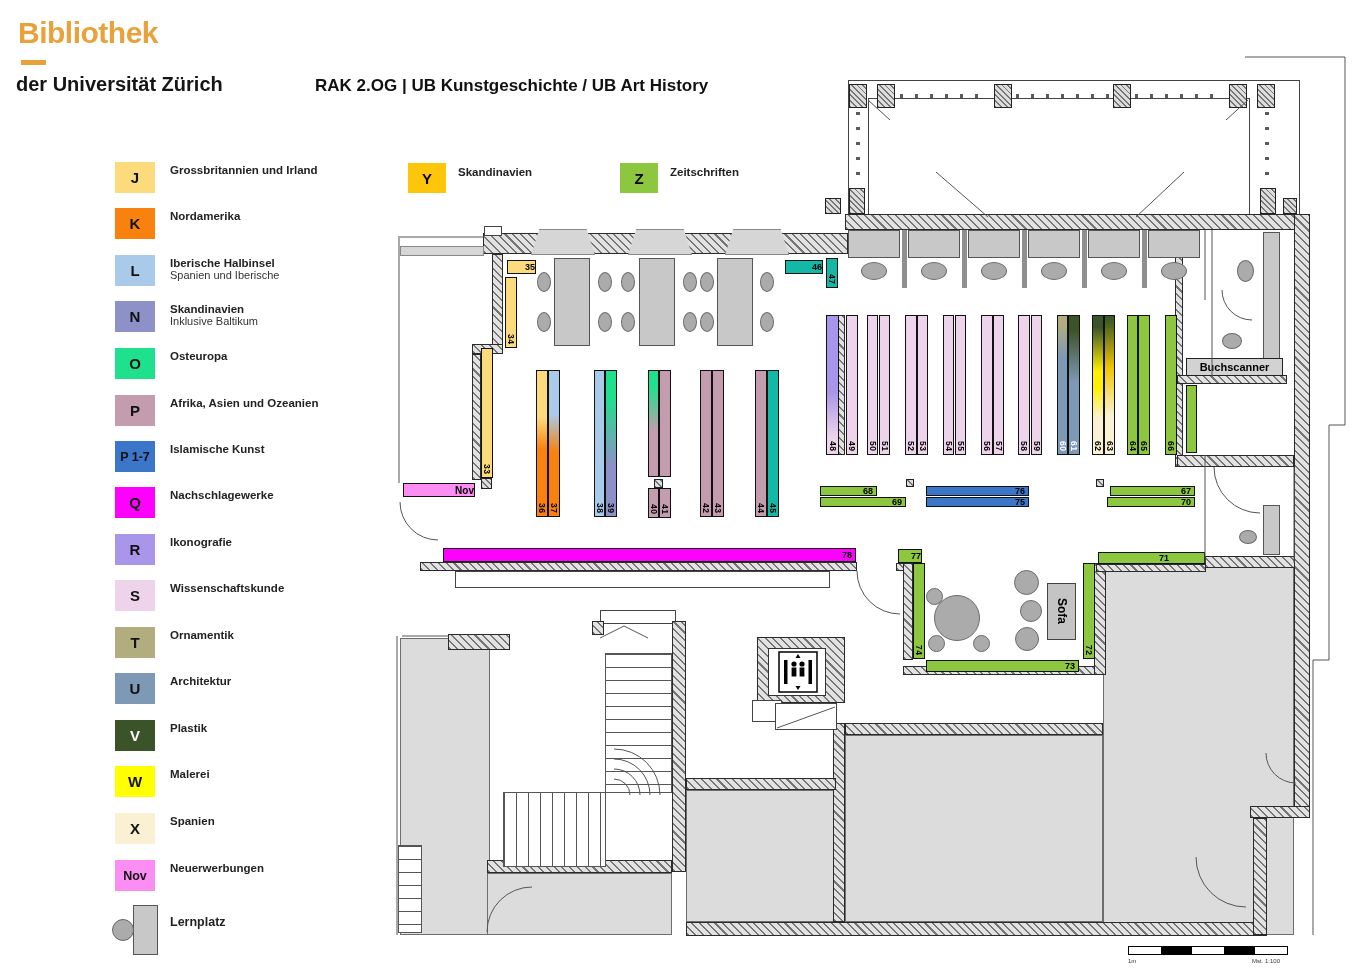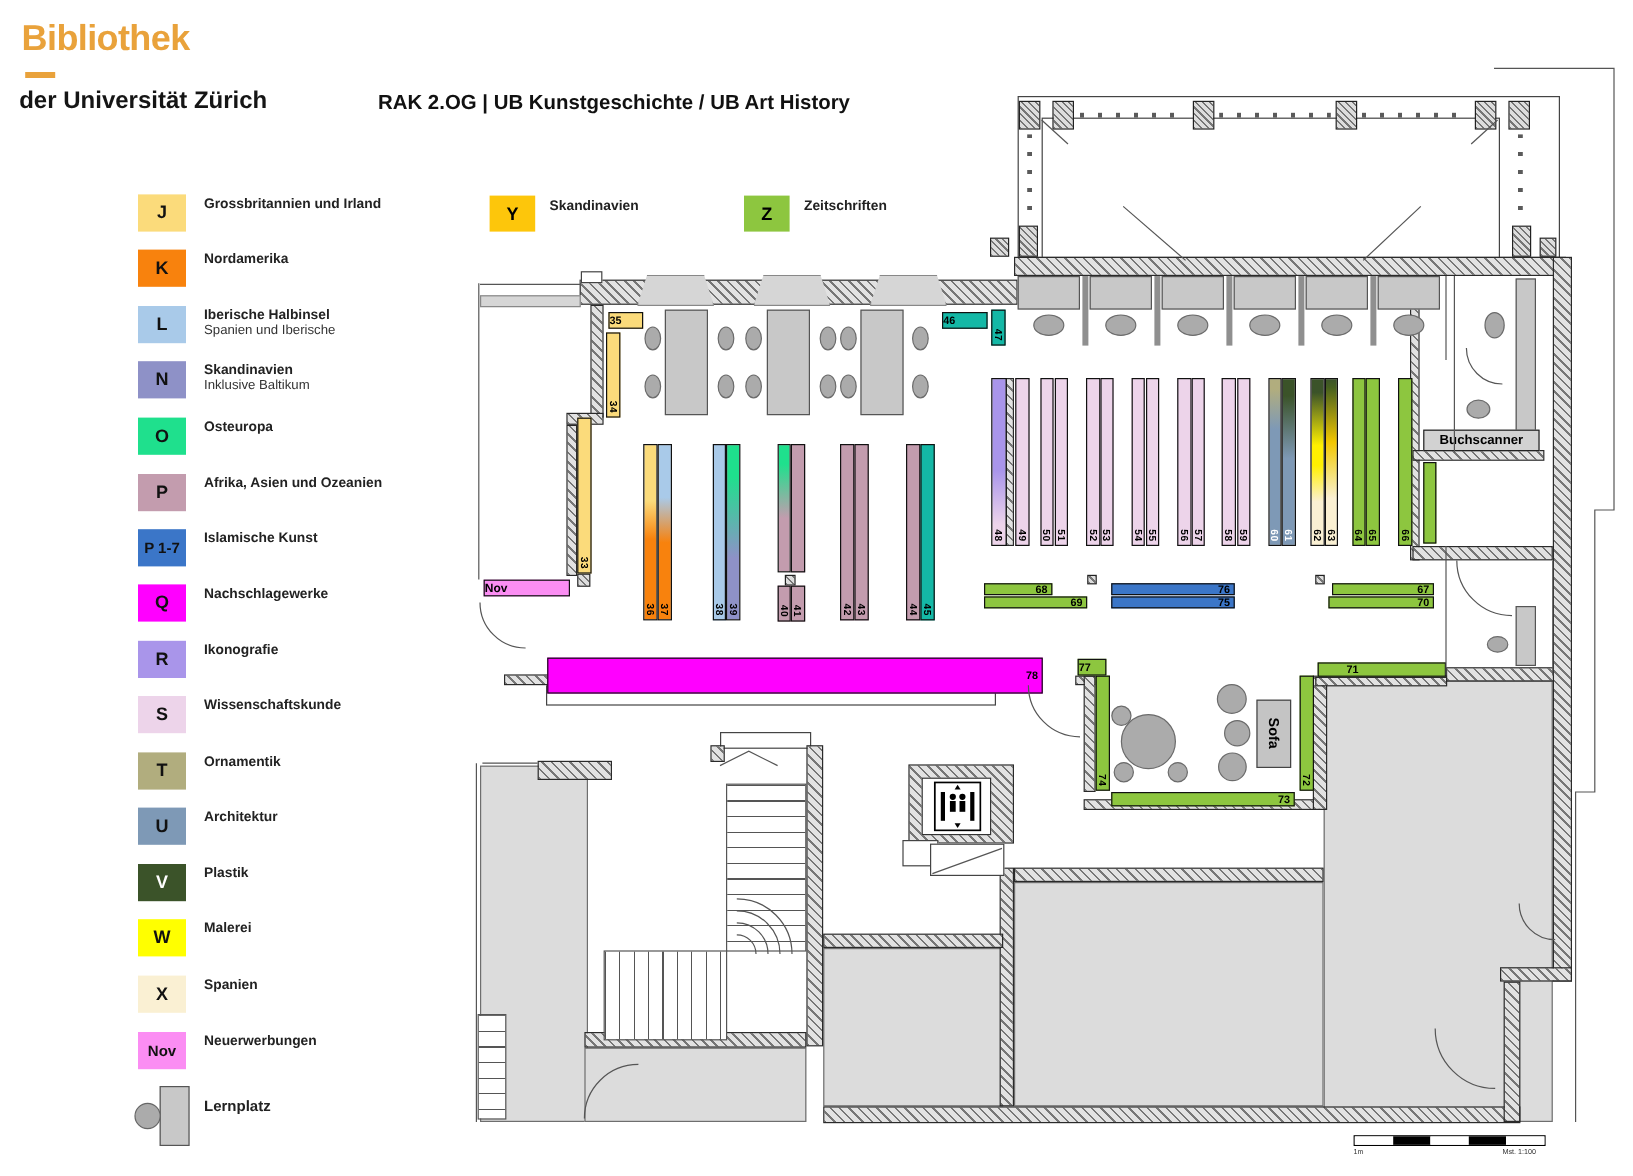--- a/index.html
+++ b/index.html
@@ -5,21 +5,21 @@
   html,body{margin:0;padding:0;background:#fff;}
   body{width:1361px;height:980px;position:relative;font-family:"Liberation Sans",sans-serif;overflow:hidden;}
   .abs{position:absolute;}
   .wall{position:absolute;background:repeating-linear-gradient(45deg,#767676 0,#767676 1.5px,#e2e2e2 1.5px,#e2e2e2 5.5px);border:1px solid #2a2a2a;box-sizing:border-box;}
   .room{position:absolute;background:#dcdcdc;border:1px solid #6e6e6e;box-sizing:border-box;}
   .thinrect{position:absolute;background:#fff;border:1px solid #444;box-sizing:border-box;}
   .colsq{position:absolute;background:repeating-linear-gradient(45deg,#767676 0,#767676 1.2px,#ddd 1.2px,#ddd 4px);border:1px solid #222;box-sizing:border-box;}
   .shelfV{position:absolute;border:1px solid #111;box-sizing:border-box;display:flex;flex-direction:column;justify-content:flex-end;align-items:center;}
   .shelfV .lbl{writing-mode:vertical-rl;font:bold 8.5px "Liberation Sans",sans-serif;color:#000;padding-bottom:3px;letter-spacing:.5px;}
   .shelfH{position:absolute;border:1px solid #111;box-sizing:border-box;display:flex;align-items:center;justify-content:flex-end;font:bold 9px "Liberation Sans",sans-serif;color:#000;padding-right:3px;}
-  .shelfH.center{justify-content:flex-start;padding-right:0;}
+  .shelfH.center{justify-content:flex-end;padding-right:0;}
   .desk{position:absolute;background:#c8c8c8;border:1px solid #555;box-sizing:border-box;}
   .chair{position:absolute;background:#ababab;border:1px solid #6b6b6b;border-radius:50%;box-sizing:border-box;}
   .trap{position:absolute;background:#d6d6d6;border:1px solid #888;box-sizing:border-box;clip-path:polygon(13% 0,87% 0,100% 100%,0 100%);}
   .dotsh{position:absolute;height:4px;background:repeating-linear-gradient(90deg,#5a5a5a 0,#5a5a5a 3px,transparent 3px,transparent 15px);}
   .dotsv{position:absolute;width:4px;background:repeating-linear-gradient(180deg,#5a5a5a 0,#5a5a5a 3px,transparent 3px,transparent 15px);}
   .stairsV{position:absolute;background:repeating-linear-gradient(180deg,#555 0,#555 1px,#fff 1px,#fff 13px);border:1px solid #555;box-sizing:border-box;}
   .stairsH{position:absolute;background:repeating-linear-gradient(90deg,#555 0,#555 1px,#fff 1px,#fff 12px);border:1px solid #555;box-sizing:border-box;}
   
   .c-J{background:#FBDB7B;} .c-L{background:#A9CAE9;} .c-P{background:#C39CAE;}
   .c-P17{background:#3B76C8;} .c-Q{background:#FF00FF;} .c-R{background:#14b8a6;}
@@ -428,36 +428,36 @@
   <div class="shelfH c-P17" style="left:926px;top:497px;width:103px;height:10px;justify-content:flex-end;">
       <span>75</span>
     </div>
   <div class="colsq" style="left:1096px;top:479px;width:8px;height:8px;"></div>
   <div class="shelfH c-Z" style="left:1110px;top:486px;width:85px;height:10px;">
       <span>67</span>
     </div>
   <div class="shelfH c-Z" style="left:1107px;top:497px;width:88px;height:10px;">
       <span>70</span>
     </div>
-  <div class="shelfH c-Z" style="left:1098px;top:552px;width:107px;height:12px;padding-right:72px;">
+  <div class="shelfH c-Z" style="left:1098px;top:552px;width:107px;height:12px;padding-right:35px;">
       <span>71</span>
     </div>
   <div class="shelfV c-Z" style="left:1083px;top:563px;width:12px;height:96px;">
       <span class="lbl">72</span>
     </div>
   <div class="shelfH c-Z" style="left:926px;top:660px;width:153px;height:12px;">
       <span>73</span>
     </div>
   <div class="shelfV c-Z" style="left:913px;top:563px;width:12px;height:96px;">
       <span class="lbl">74</span>
     </div>
   <div class="shelfH c-Z center" style="left:898px;top:549px;width:24px;height:14px;">
       <span>77</span>
     </div>
-  <div class="shelfH c-Q" style="left:443px;top:548px;width:413px;height:30px;margin-left:13px;">
+  <div class="shelfH c-Q" style="left:443px;top:548px;width:413px;height:14px;">
       <span>78</span>
     </div>
 
   <svg class="overlay" width="1361" height="980" viewBox="0 0 1361 980">
     <g fill="none" stroke="#555" stroke-width="1">
       <path d="M399,236 L399,483"></path>
       <path d="M400,237 L484,237"></path>
       <path d="M400,502 A38,38 0 0 0 438,540"></path>
       <path d="M857,571 A43,43 0 0 0 900,614"></path>
       <path d="M1222,290 A30,30 0 0 0 1252,320"></path>

